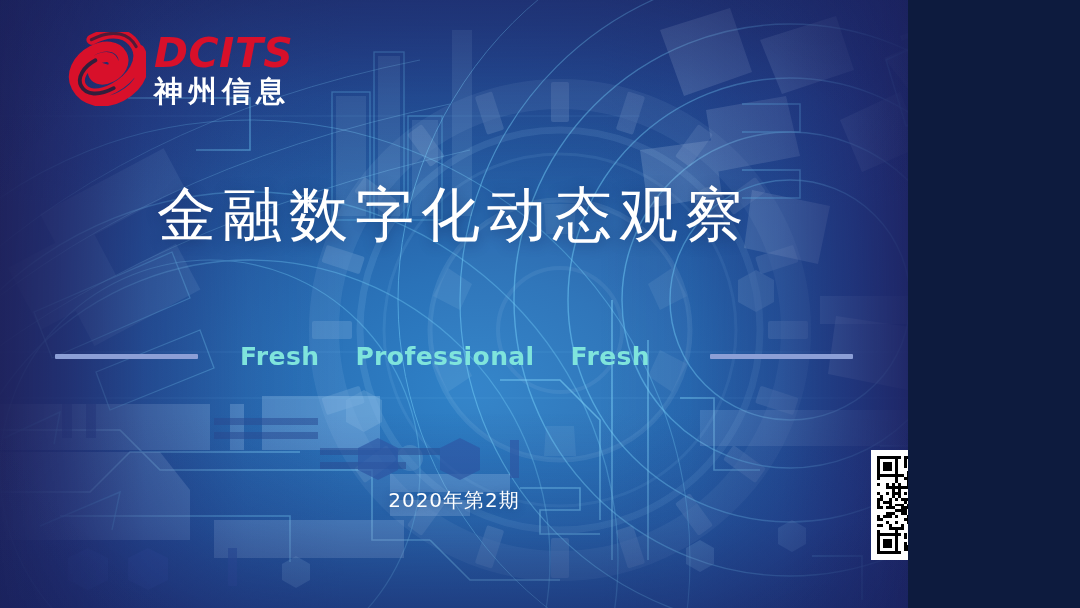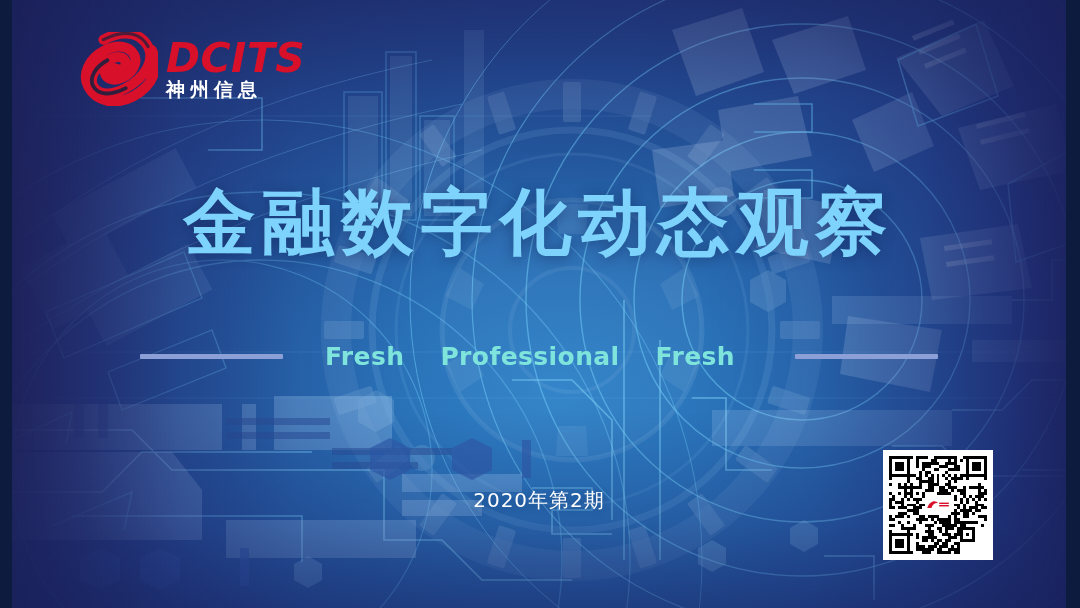--- a/index.html
+++ b/index.html
@@ -6,25 +6,24 @@
     margin: 0;
     padding: 0;
     background: #0d1b3e;
   }
   body {
     font-family: "Liberation Sans", "DejaVu Sans", sans-serif;
   }
 
   #slide {
     position: relative;
-    width: 1054px;
+    width: 908px;
     height: 608px;
     overflow: hidden;
     background: #1d3d85;
-    margin-left: 12px;
   }
 
   
   .bg-base {
     position: absolute;
     inset: 0;
     background:
       radial-gradient(ellipse 760px 520px at 52% 64%, #2f82c8 0%, #2a72b8 22%, #24599f 46%, #22468c 66%, #1f3877 82%, #1d2f6b 100%),
       linear-gradient(100deg, #232b6e 0%, #243a84 16%, #26509c 34%, #2a6db4 52%, #245a9f 70%, #213f84 86%, #1f2a64 100%);
   }
@@ -75,37 +74,37 @@
   .logo-en {
     font-size: 41px;
     font-weight: bold;
     font-style: italic;
     color: #d8102a;
     letter-spacing: 0.5px;
     font-family: "DejaVu Sans", "Liberation Sans", sans-serif;
     margin-bottom: 3px;
   }
   .logo-cn {
-    font-size: 19px;
+    font-size: 29px;
     font-weight: bold;
     color: #ffffff;
     letter-spacing: 5px;
-    font-family: Liberation Mono, monospace;
+    font-family: Liberation Serif, serif;
   }
 
   
   .title {
     position: absolute;
     left: 0;
     right: 0;
     top: 182px;
     text-align: center;
-    font-size: 72px;
-    font-weight: bold;
-    color: #7dd3fc;
+    font-size: 59px;
+    font-weight: normal;
+    color: #ffffff;
     letter-spacing: 7px;
     line-height: 1.12;
     text-shadow: 0 2px 14px rgba(10,24,70,0.45);
     font-family: "DejaVu Sans", sans-serif;
     white-space: nowrap;
   }
 
   
   .tagline-row {
     position: absolute;

